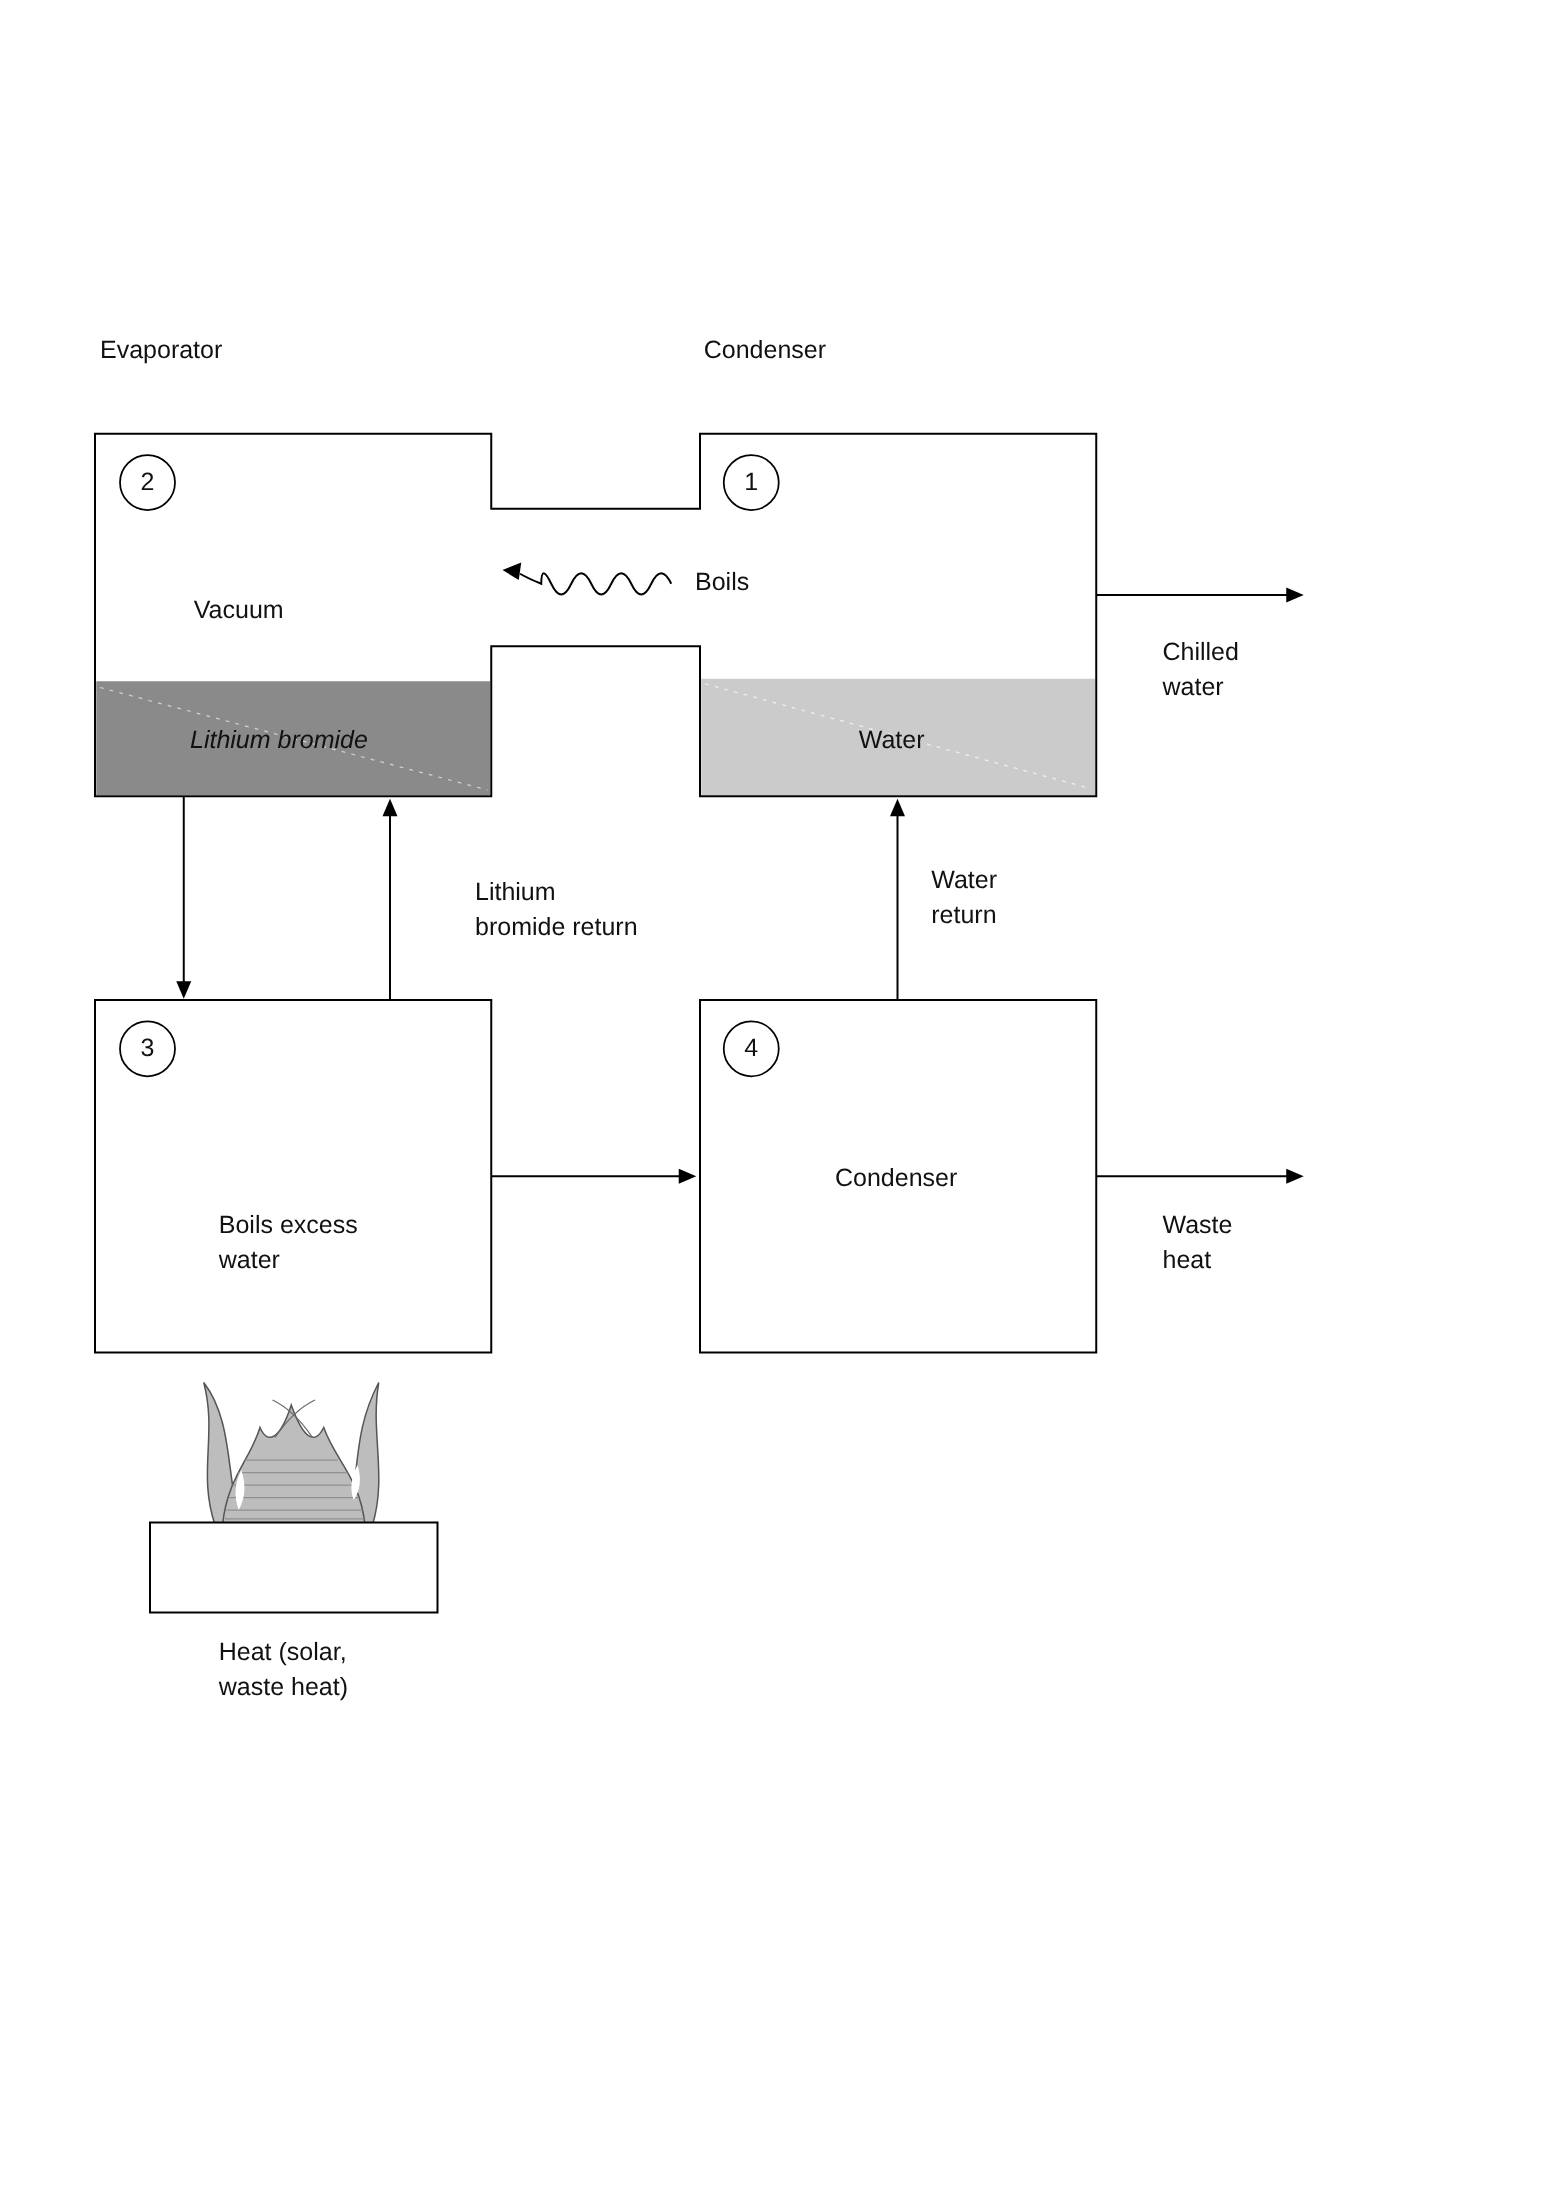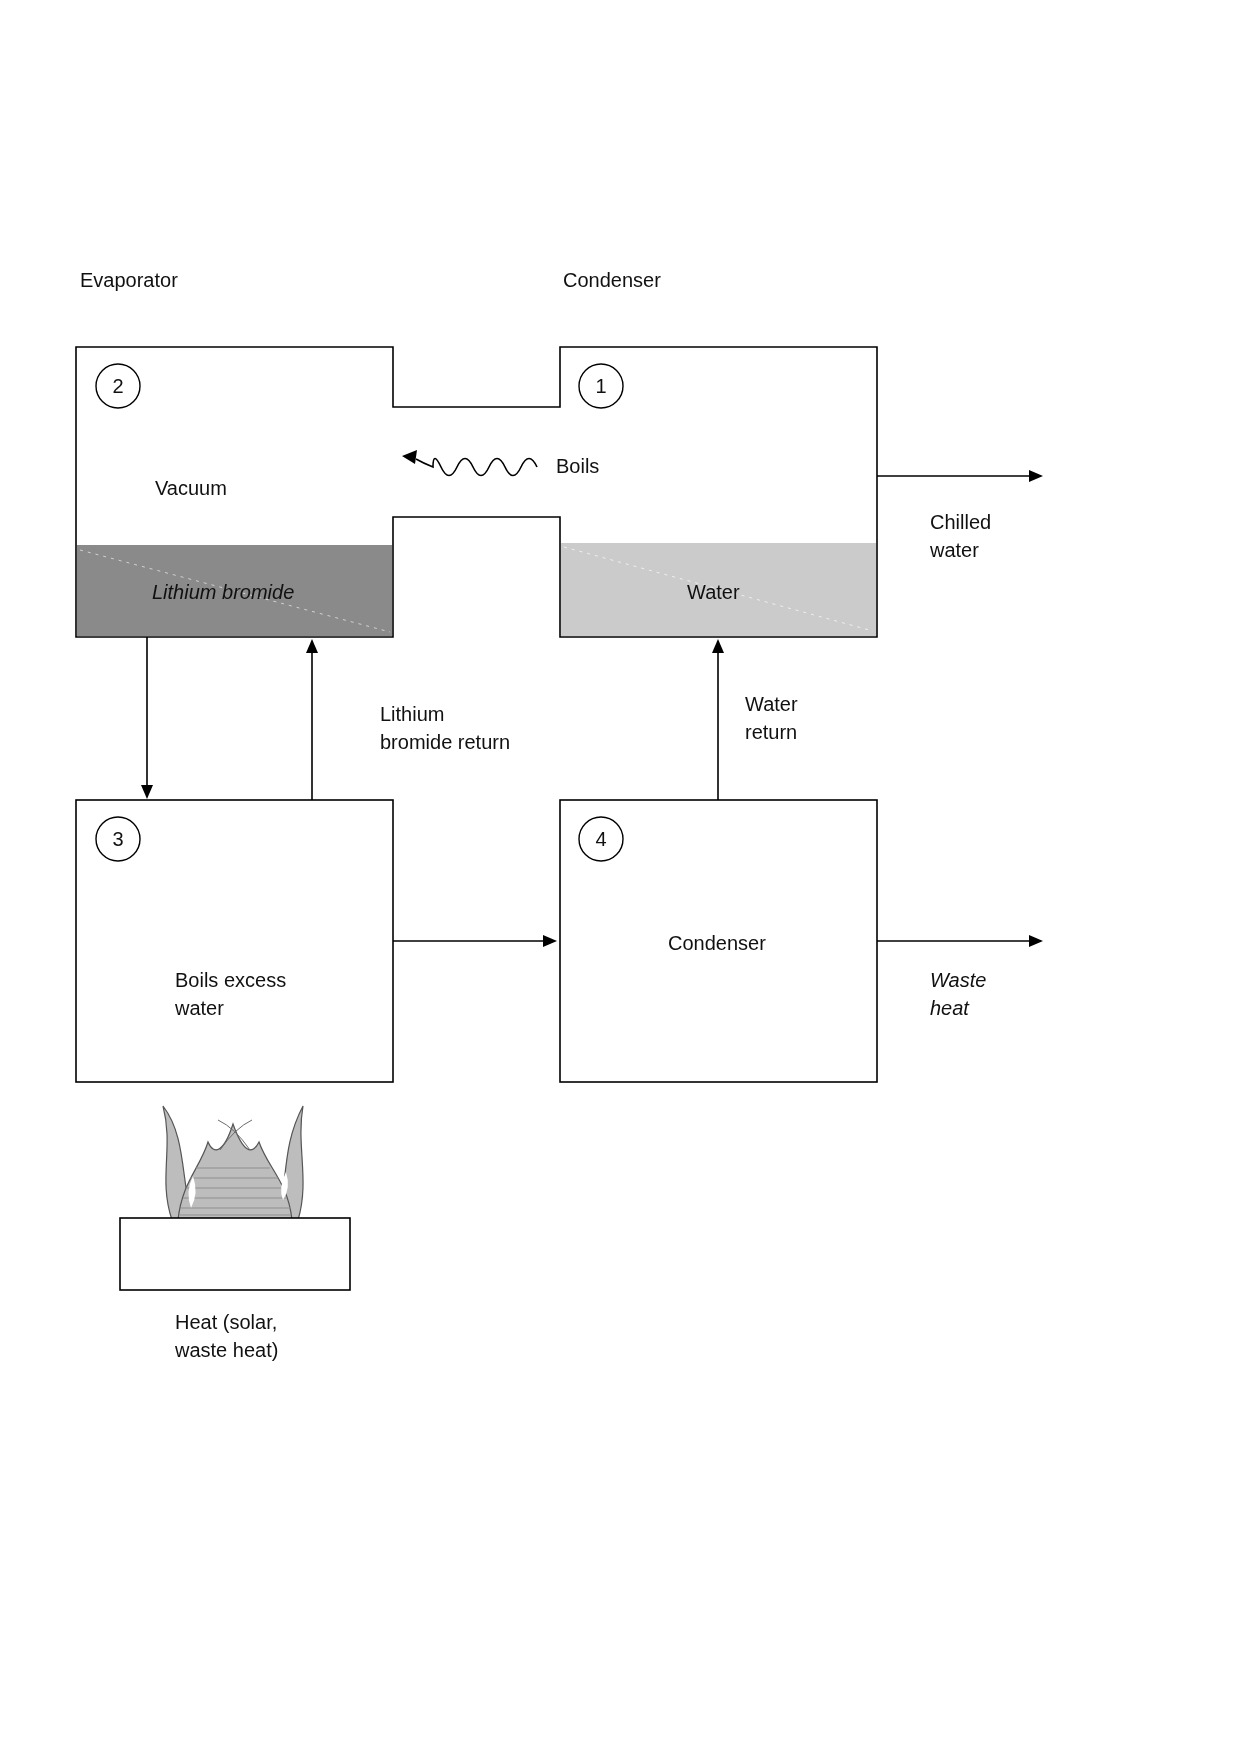--- a/index.html
+++ b/index.html
@@ -144,19 +144,19 @@
 
   <div class="num" style="left:96px; top:827px;">3</div>
 
   <div class="num" style="left:579px; top:827px;">4</div>
 
   <div class="lbl" style="left:175px; top:966px;">Boils excess
 water</div>
 
   <div class="lbl" style="left:668px; top:929px;">Condenser</div>
 
-  <div class="lbl" style="left:930px; top:966px;font-style:italic;">Waste
+  <div class="lbl" style="left:930px; top:966px;">Waste
 heat</div>
 
   <div class="lbl" style="left:175px; top:1308px;">Heat (solar,
 waste heat)</div>
 
 </div>
 
 </body></html>

